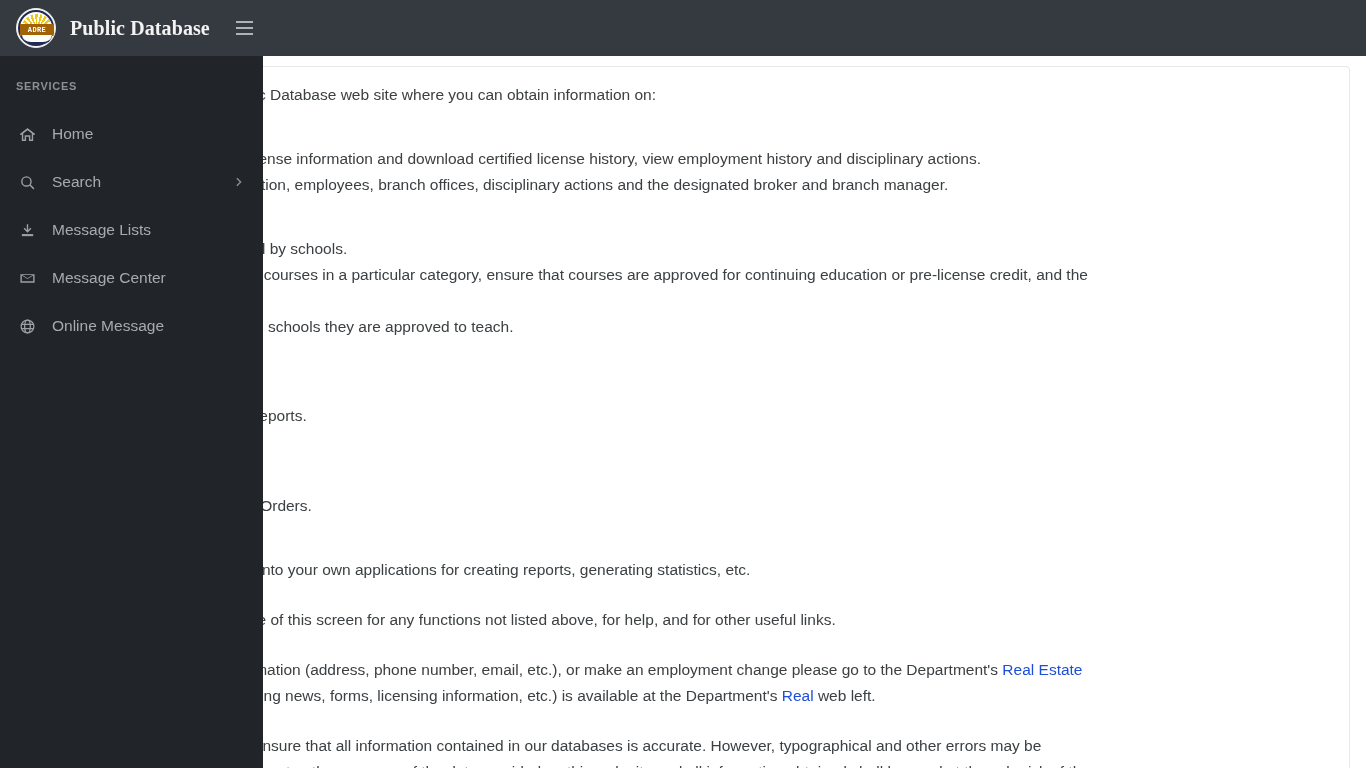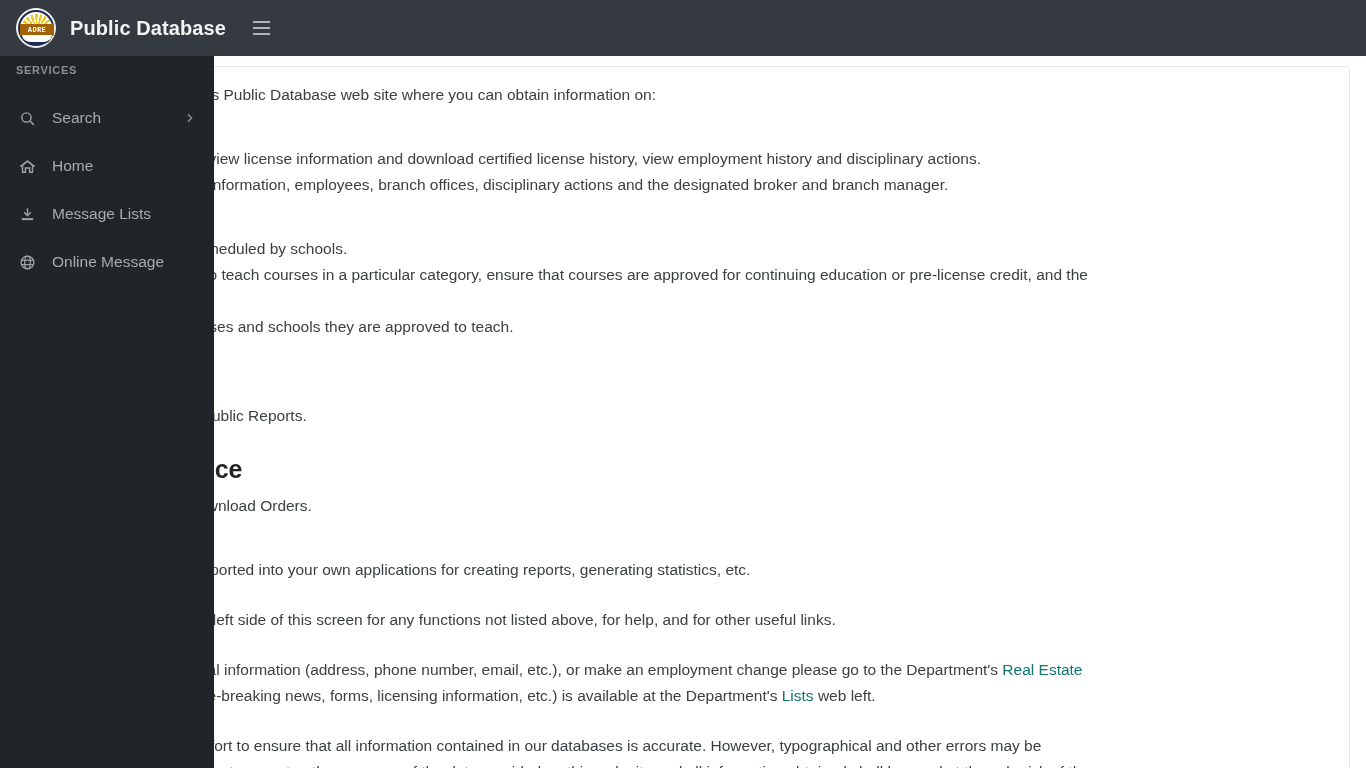--- a/index.html
+++ b/index.html
@@ -72,45 +72,46 @@
     border-bottom: 2px solid #1f2a5a;
   }
 
   #brand-title {
     color: #f3f3f3;
     font-size: 20px;
     font-weight: bold;
     margin-left: 14px;
     white-space: nowrap;
     letter-spacing: .1px;
+    font-family: Liberation Serif, serif;
   }
 
   #sidebar-toggle {
     margin-left: 22px;
     width: 26px; height: 26px;
     display: flex; flex-direction: column;
     justify-content: center; align-items: center;
     gap: 4px;
     cursor: pointer;
   }
   #sidebar-toggle i {
     display: block;
     width: 17px; height: 2px;
     background: #aeb3b8;
   }
 
   
   #sidebar {
     position: absolute;
     top: 56px; left: 0;
-    width: 214px;
+    width: 263px;
     height: 712px;
     background: #212529;
     z-index: 20;
-    padding-top: 8px;
+    padding-top: 24px;
   }
 
   #sidebar .section-label {
     color: #8b9097;
     font-size: 11px;
     font-weight: bold;
     letter-spacing: .7px;
     padding: 0 16px;
     margin-bottom: 18px;
   }
@@ -194,21 +195,21 @@
   .para {
     font-size: 15.5px;
     color: #3c4043;
     line-height: 1.55;
     margin: 0 0 26px 0;
     white-space: nowrap;
   }
   .spacer-md { height: 14px; }
 
   a.inline-link {
-    color: #0f766e;
+    color: #1d4ed8;
     text-decoration: none;
   }
 </style>
 </head>
 <body>
 
 <div id="content-wrap">
   <div id="content-card">
 
     <div class="intro-line">epartment of Real Estate's Public Database web site where you can obtain information on:</div>
@@ -231,66 +232,74 @@
     <h2 class="section-head">t and Compliance</h2>
     <div class="para">sciplinary actions and download Orders.</div>
 
     <div class="spacer-md"></div>
 
     <div class="para">sts of data that can be imported into your own applications for creating reports, generating statistics, etc.</div>
 
     <div class="para">he Services menu on the left side of this screen for any functions not listed above, for help, and for other useful links.</div>
 
     <div class="body-line"><span>nse, change your personal information (address, phone number, email, etc.), or make an employment change please go to the Department's </span><a class="inline-link" href="#">Real Estate</a></div>
-    <div class="para"><span>. General information (late-breaking news, forms, licensing information, etc.) is available at the Department's </span><a class="inline-link" href="#">Lists</a><span> web left.</span></div>
+    <div class="para"><span>. General information (late-breaking news, forms, licensing information, etc.) is available at the Department's </span><a class="inline-link" href="#">Real</a><span> web left.</span></div>
 
     <div class="body-line">akes every reasonable effort to ensure that all information contained in our databases is accurate. However, typographical and other errors may be</div>
     <div class="body-line">rtment of Real Estate cannot guarantee the accuracy of the data provided on this web site and all information obtained shall be used at the sole risk of the</div>
 
   </div>
 </div>
 
 <nav id="sidebar">
   <div class="section-label">SERVICES</div>
+
+  <div class="nav-item">
+    <span class="nav-icon">
+      <svg width="17" height="17" viewBox="0 0 24 24" fill="currentColor">
+          <path d="M12 3 1.5 11.2l1.2 1.5L4 11.7V21h6v-6h4v6h6v-9.3l1.3 1 1.2-1.5L12 3zm0 2.6 6 4.7V19h-2v-6H8v6H6v-8.7l6-4.7z"></path>
+          <path d="M12 3 1.5 11.2l1.2 1.5L12 5.6l9.3 7.1 1.2-1.5L12 3z"></path>
+        </svg>
+    </span>
+    <span>Home</span>
+  </div>
 
   <div class="nav-item">
     <span class="nav-icon">
       <svg width="17" height="17" viewBox="0 0 24 24" fill="none" stroke="currentColor" stroke-width="2">
           <circle cx="10.5" cy="10.5" r="6.5"></circle>
           <line x1="15.5" y1="15.5" x2="21" y2="21"></line>
         </svg>
     </span>
     <span>Search</span>
     <span class="nav-caret">
       <svg width="13" height="13" viewBox="0 0 24 24" fill="none" stroke="currentColor" stroke-width="2.5">
           <polyline points="9 5 16 12 9 19"></polyline>
         </svg>
     </span>
   </div>
 
   <div class="nav-item">
     <span class="nav-icon">
       <svg width="17" height="17" viewBox="0 0 24 24" fill="currentColor">
-          <path d="M12 3 1.5 11.2l1.2 1.5L4 11.7V21h6v-6h4v6h6v-9.3l1.3 1 1.2-1.5L12 3zm0 2.6 6 4.7V19h-2v-6H8v6H6v-8.7l6-4.7z"></path>
-          <path d="M12 3 1.5 11.2l1.2 1.5L12 5.6l9.3 7.1 1.2-1.5L12 3z"></path>
-        </svg>
-    </span>
-    <span>Home</span>
-  </div>
-
-  <div class="nav-item">
-    <span class="nav-icon">
-      <svg width="17" height="17" viewBox="0 0 24 24" fill="currentColor">
           <path d="M11 3h2v8.2l3.1-3.1 1.4 1.4L12 15l-5.5-5.5 1.4-1.4L11 11.2V3z"></path>
           <path d="M4 17h16v3H4z"></path>
         </svg>
     </span>
     <span>Message Lists</span>
   </div>
 
+  <div class="nav-item">
+    <span class="nav-icon">
+      <svg width="17" height="17" viewBox="0 0 24 24" fill="currentColor">
+          <path d="M2 6h20v12H2V6zm2 1.6V16h16V7.6l-8 5.2-8-5.2zM4.9 7l7.1 4.6L19.1 7H4.9z"></path>
+        </svg>
+    </span>
+    <span>Message Center</span>
+  </div>
 
   <div class="nav-item">
     <span class="nav-icon">
       <svg width="17" height="17" viewBox="0 0 24 24" fill="none" stroke="currentColor" stroke-width="1.8">
           <circle cx="12" cy="12" r="9"></circle>
           <ellipse cx="12" cy="12" rx="4" ry="9"></ellipse>
           <line x1="3" y1="9" x2="21" y2="9"></line>
           <line x1="3" y1="15" x2="21" y2="15"></line>
         </svg>
     </span>

